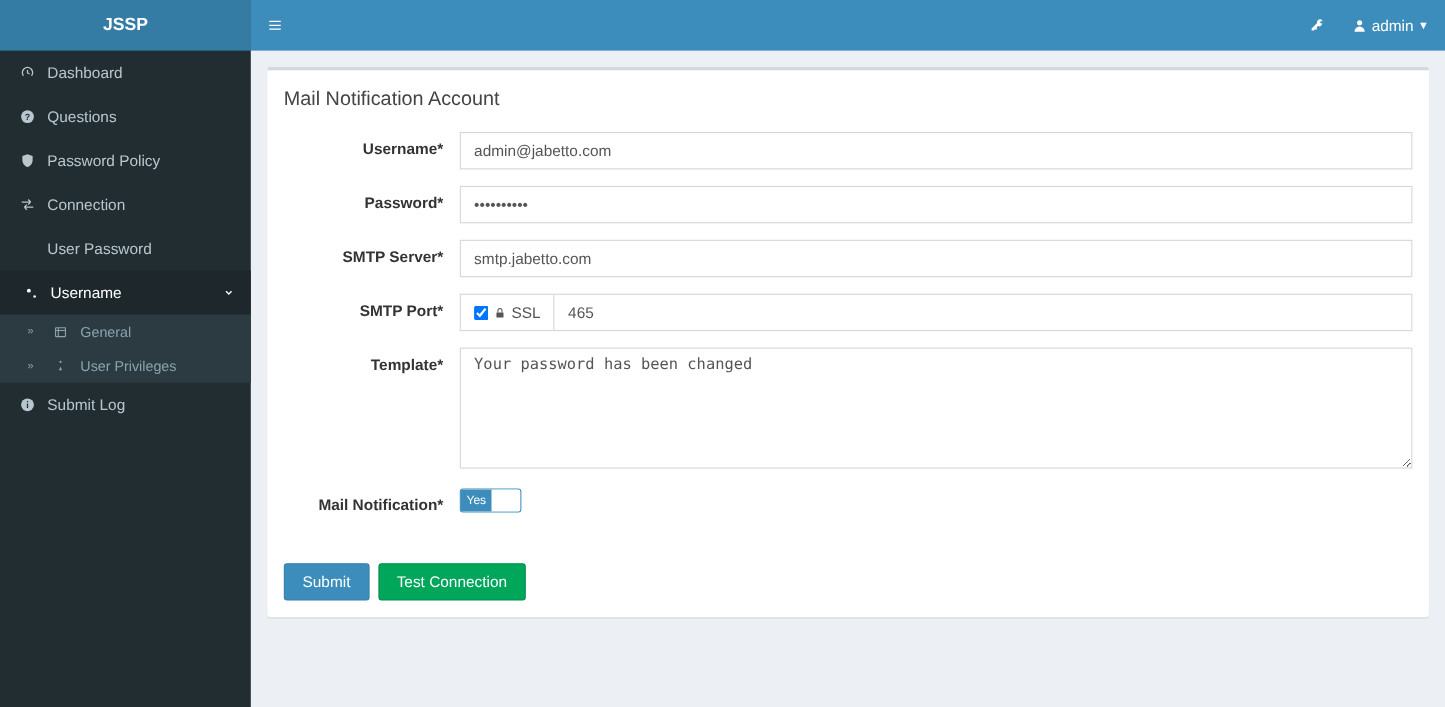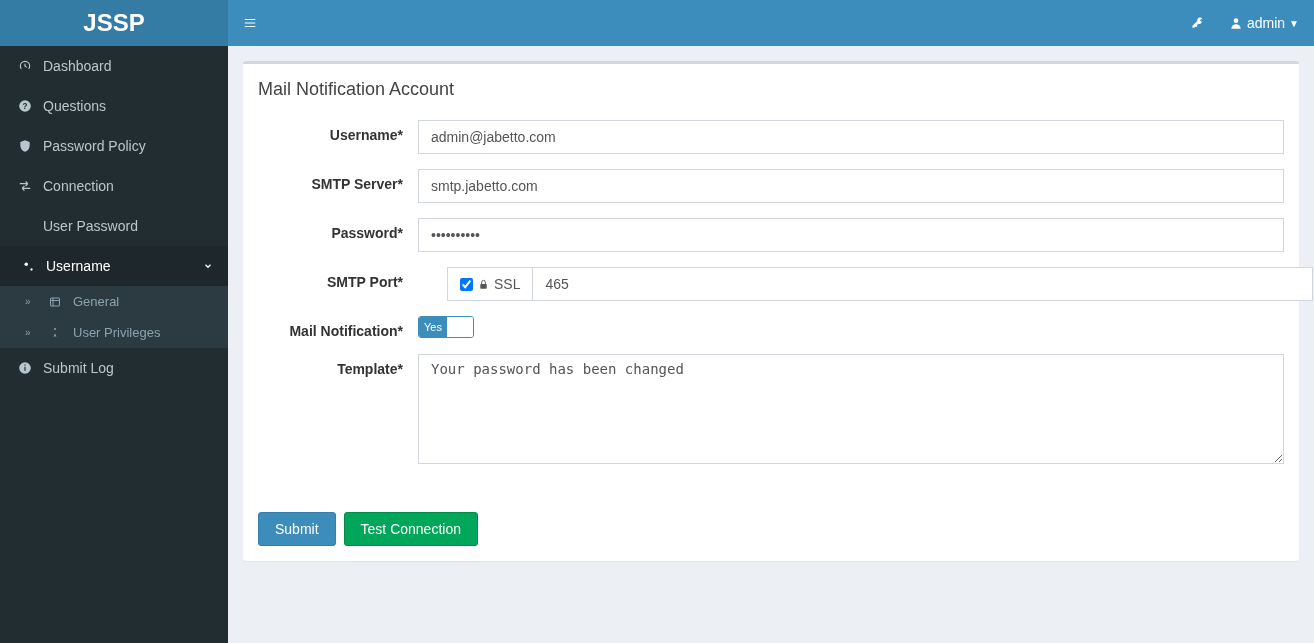--- a/index.html
+++ b/index.html
@@ -1,21 +1,21 @@
 <!DOCTYPE html>
 <html><head>
 <meta charset="utf-8">
 <style>
   * { box-sizing: border-box; margin: 0; padding: 0; }
   body { font-family: "Helvetica Neue", Helvetica, Arial, sans-serif; font-size: 14px; color: #333; background: #ecf0f5; }
   .wrapper { display: flex; min-height: 643px; }
 
   
   .sidebar { width: 228px; background: #222d32; color: #b8c7ce; flex-shrink: 0; }
-  .brand { height: 46px; background: #357ca5; color: #fff; font-size: 24px; font-weight: bold; display: flex; align-items: center; justify-content: center; }
+  .brand { height: 46px; background: #357ca5; color: #fff; font-size: 16px; font-weight: bold; display: flex; align-items: center; justify-content: center; }
   .nav { list-style: none; }
   .nav-item { display: flex; align-items: center; padding: 12px 15px; color: #b8c7ce; cursor: pointer; font-size: 14px; }
   .nav-item.active { background: #1e282c; color: #fff; border-left: 3px solid transparent; }
   .nav-item .icon { width: 20px; display: inline-flex; align-items: center; justify-content: center; margin-right: 8px; }
   .nav-item .caret { margin-left: auto; }
   .sub-nav { list-style: none; background: #2c3b41; }
   .sub-item { display: flex; align-items: center; padding: 8px 15px 8px 25px; color: #8aa4af; cursor: pointer; font-size: 13px; }
   .sub-item .sub-arrow { width: 14px; display: inline-flex; align-items: center; margin-right: 10px; font-size: 10px; }
   .sub-item .sub-icon { width: 16px; display: inline-flex; align-items: center; margin-right: 8px; }
 
@@ -32,21 +32,21 @@
   .panel { background: #fff; border-top: 3px solid #d2d6de; border-radius: 3px; box-shadow: 0 1px 1px rgba(0,0,0,0.05); padding: 0; }
   .panel-header { padding: 15px 29px 10px 15px; font-size: 18px; color: #444; }
   .panel-body { padding: 10px 15px 20px 15px; }
 
   .form-row { display: flex; align-items: flex-start; margin-bottom: 15px; }
   .form-label { width: 160px; text-align: right; padding-right: 15px; padding-top: 7px; font-weight: bold; color: #333; font-size: 14px; }
   .form-control-wrap { flex: 1; }
   .form-control { width: 100%; height: 34px; padding: 6px 12px; border: 1px solid #d2d6de; border-radius: 0; font-size: 14px; color: #555; background: #fff; }
   textarea.form-control { height: 110px; resize: vertical; }
 
-  .input-group { display: flex; width: 100%; margin-left: 29px; }
+  .input-group { display: flex; width: 100%; }
   .input-addon { display: flex; align-items: center; gap: 5px; padding: 6px 12px; border: 1px solid #d2d6de; border-right: none; background: #fff; font-size: 14px; color: #555; }
   .input-addon input[type=checkbox] { margin: 0; }
   .input-group .form-control { flex: 1; }
 
   .toggle { display: inline-flex; width: 56px; height: 22px; border: 1px solid #3c8dbc; border-radius: 3px; overflow: hidden; cursor: pointer; background: #fff; }
   .toggle-on { flex: 1; background: #3c8dbc; color: #fff; font-size: 11px; display: flex; align-items: center; justify-content: center; }
   .toggle-handle { width: 26px; background: #fff; }
 
   .panel-footer { padding: 10px 15px 15px 15px; display: flex; gap: 8px; }
   .btn { display: inline-block; padding: 8px 16px; font-size: 14px; border-radius: 3px; border: 1px solid transparent; cursor: pointer; color: #fff; text-align: right; }
@@ -186,30 +186,30 @@
         <div class="panel-body">
 
           <div class="form-row">
             <label class="form-label">Username*</label>
             <div class="form-control-wrap">
               <input type="text" class="form-control" value="admin@jabetto.com" style="">
             </div>
           </div>
 
           <div class="form-row">
+            <label class="form-label">Password*</label>
+            <div class="form-control-wrap">
+              <input type="password" class="form-control" value="••••••••••" style="">
+            </div>
+          </div>
+
+          <div class="form-row">
             <label class="form-label">SMTP Server*</label>
             <div class="form-control-wrap">
               <input type="text" class="form-control" value="smtp.jabetto.com" style="">
-            </div>
-          </div>
-
-          <div class="form-row">
-            <label class="form-label">Password*</label>
-            <div class="form-control-wrap">
-              <input type="password" class="form-control" value="••••••••••" style="">
             </div>
           </div>
 
           <div class="form-row">
             <label class="form-label">SMTP Port*</label>
             <div class="form-control-wrap">
               <div class="input-group">
                 <span class="input-addon">
                   <input type="checkbox" checked="" style="">
                   <span>
@@ -219,33 +219,33 @@
                       </svg>
                   </span>
                   <span>SSL</span>
                 </span>
                 <input type="text" class="form-control" value="465" style="">
               </div>
             </div>
           </div>
 
           <div class="form-row">
+            <label class="form-label">Template*</label>
+            <div class="form-control-wrap">
+              <textarea class="form-control" style="">Your password has been changed</textarea>
+            </div>
+          </div>
+
+          <div class="form-row">
             <label class="form-label">Mail Notification*</label>
             <div class="form-control-wrap">
               <div class="toggle">
                 <div class="toggle-on">Yes</div>
                 <div class="toggle-handle"></div>
               </div>
-            </div>
-          </div>
-
-          <div class="form-row">
-            <label class="form-label">Template*</label>
-            <div class="form-control-wrap">
-              <textarea class="form-control" style="">Your password has been changed</textarea>
             </div>
           </div>
 
         </div>
         <div class="panel-footer">
           <button class="btn btn-primary">Submit</button>
           <button class="btn btn-success">Test Connection</button>
         </div>
       </div>
     </div>

